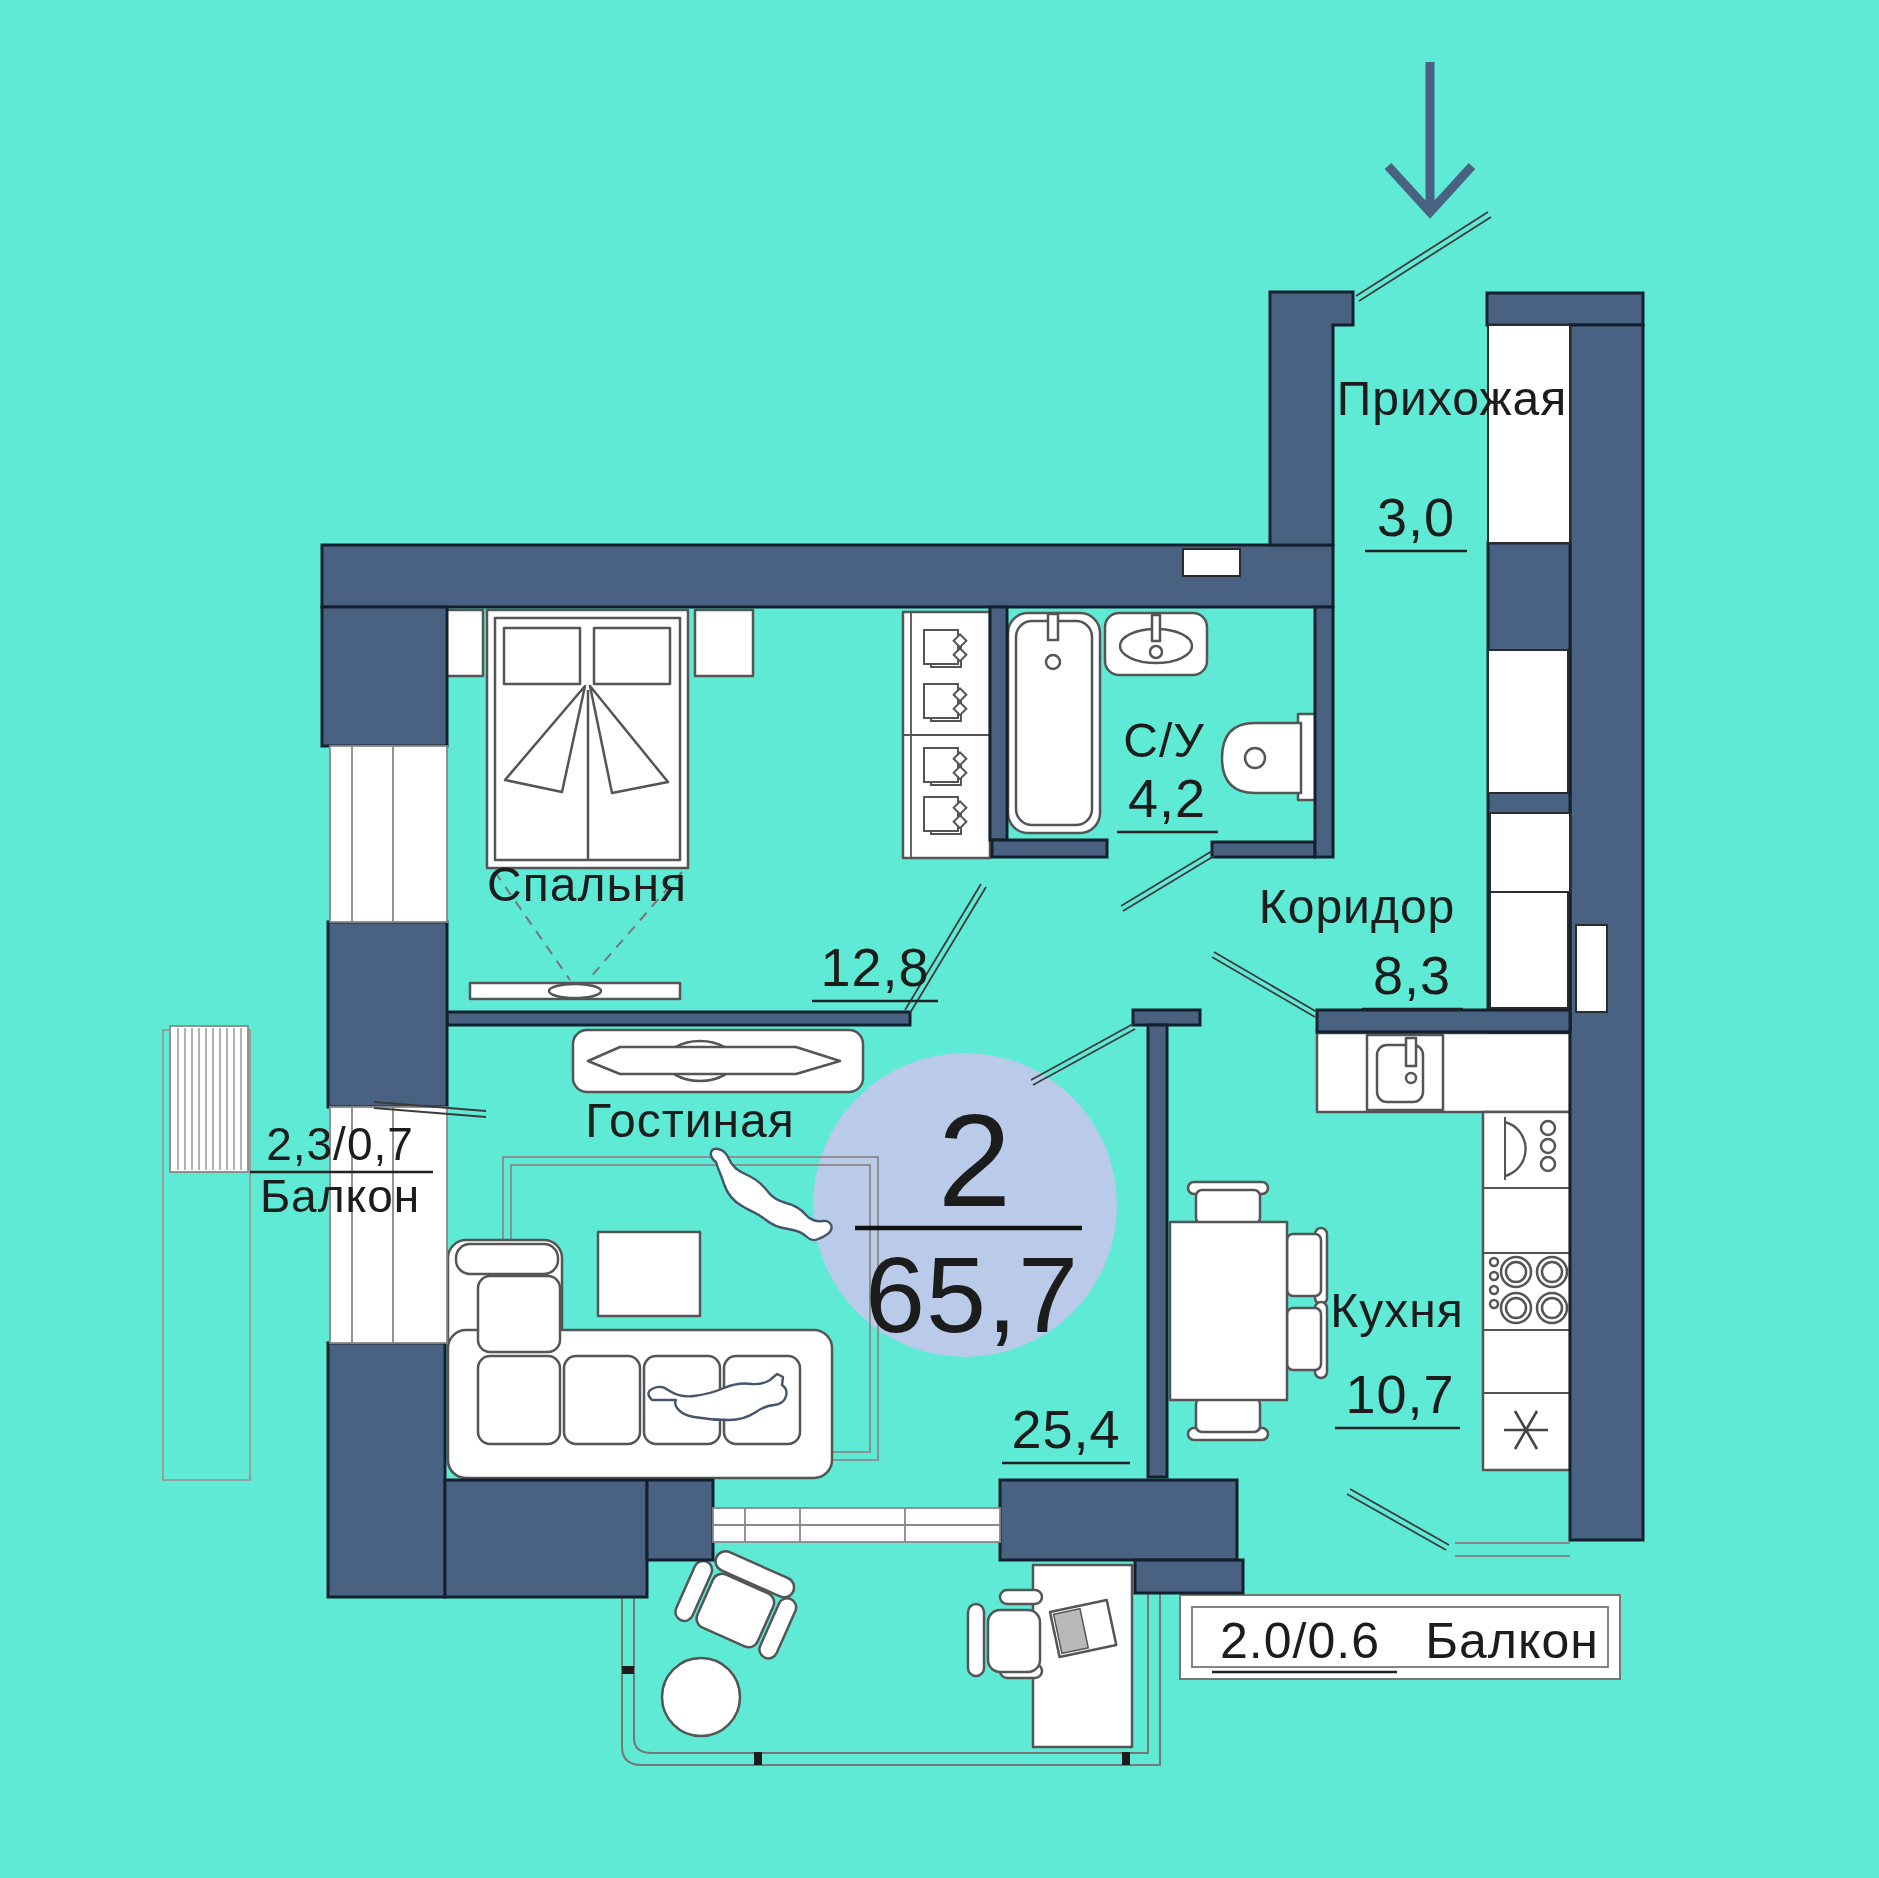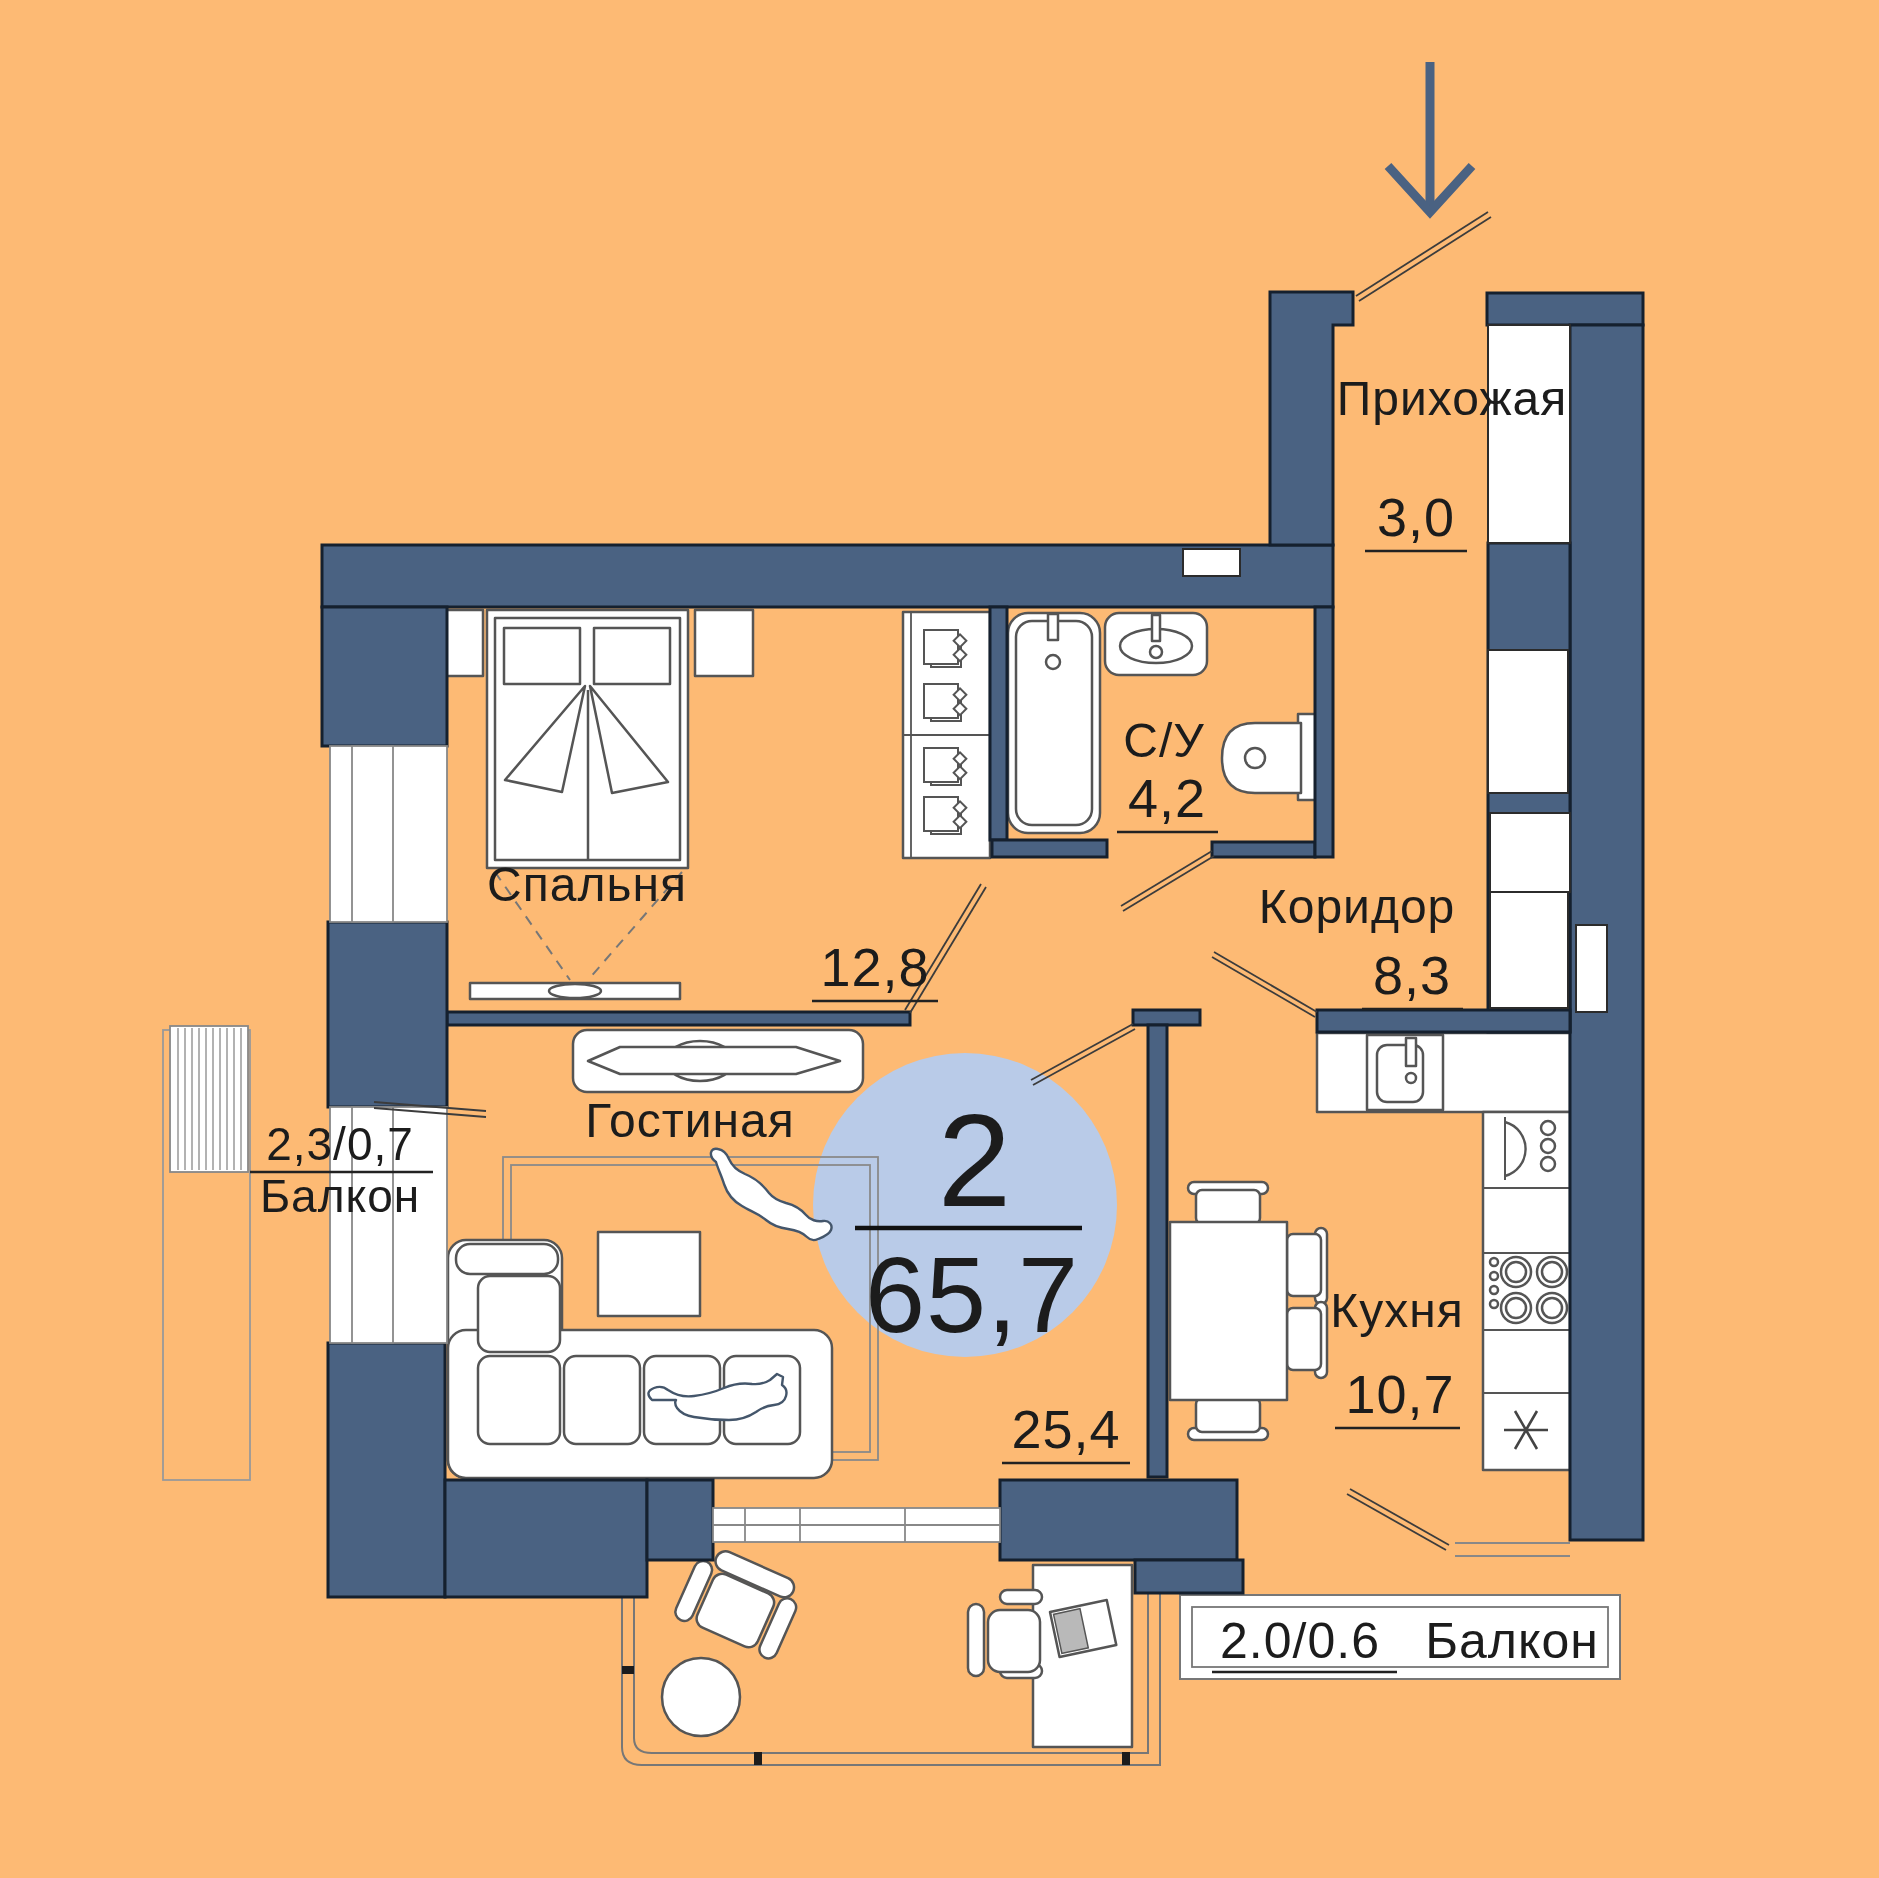--- a/index.html
+++ b/index.html
@@ -3,21 +3,21 @@
 <meta charset="utf-8">
 <style>
   :root{
     --color-wall:#4A6282;
     --color-badge:#B9CBE8;
     --color-text:#1C1C1C;
     --color-furniture:#555555;
     --color-thin:#8a8a8a;
   }
   html,body{margin:0;padding:0;background:#ffffff;}
-  .stage{width:1879px;height:1878px;position:relative;background:#fdba74;overflow:hidden;}
+  .stage{width:1879px;height:1878px;position:relative;background:#5eead4;overflow:hidden;}
   svg{display:block;}
   .wall{fill:var(--color-wall);stroke:#15202e;stroke-width:3;stroke-linejoin:miter;}
   .cavity{fill:#ffffff;stroke:#2b2b2b;stroke-width:2;}
   .furn{fill:#ffffff;stroke:var(--color-furniture);stroke-width:2.5;stroke-linejoin:round;}
   .furn-thin{fill:none;stroke:var(--color-thin);stroke-width:1.8;}
   .leaf{stroke:#3c3c3c;stroke-width:1.8;fill:none;}
   .dash{stroke:#777;stroke-width:2;stroke-dasharray:10 8;fill:none;}
   .ul{stroke:#222;stroke-width:2.5;}
   .post{fill:#1c1c1c;}
   text{font-family:"Liberation Sans", sans-serif;fill:var(--color-text);letter-spacing:1px;}

